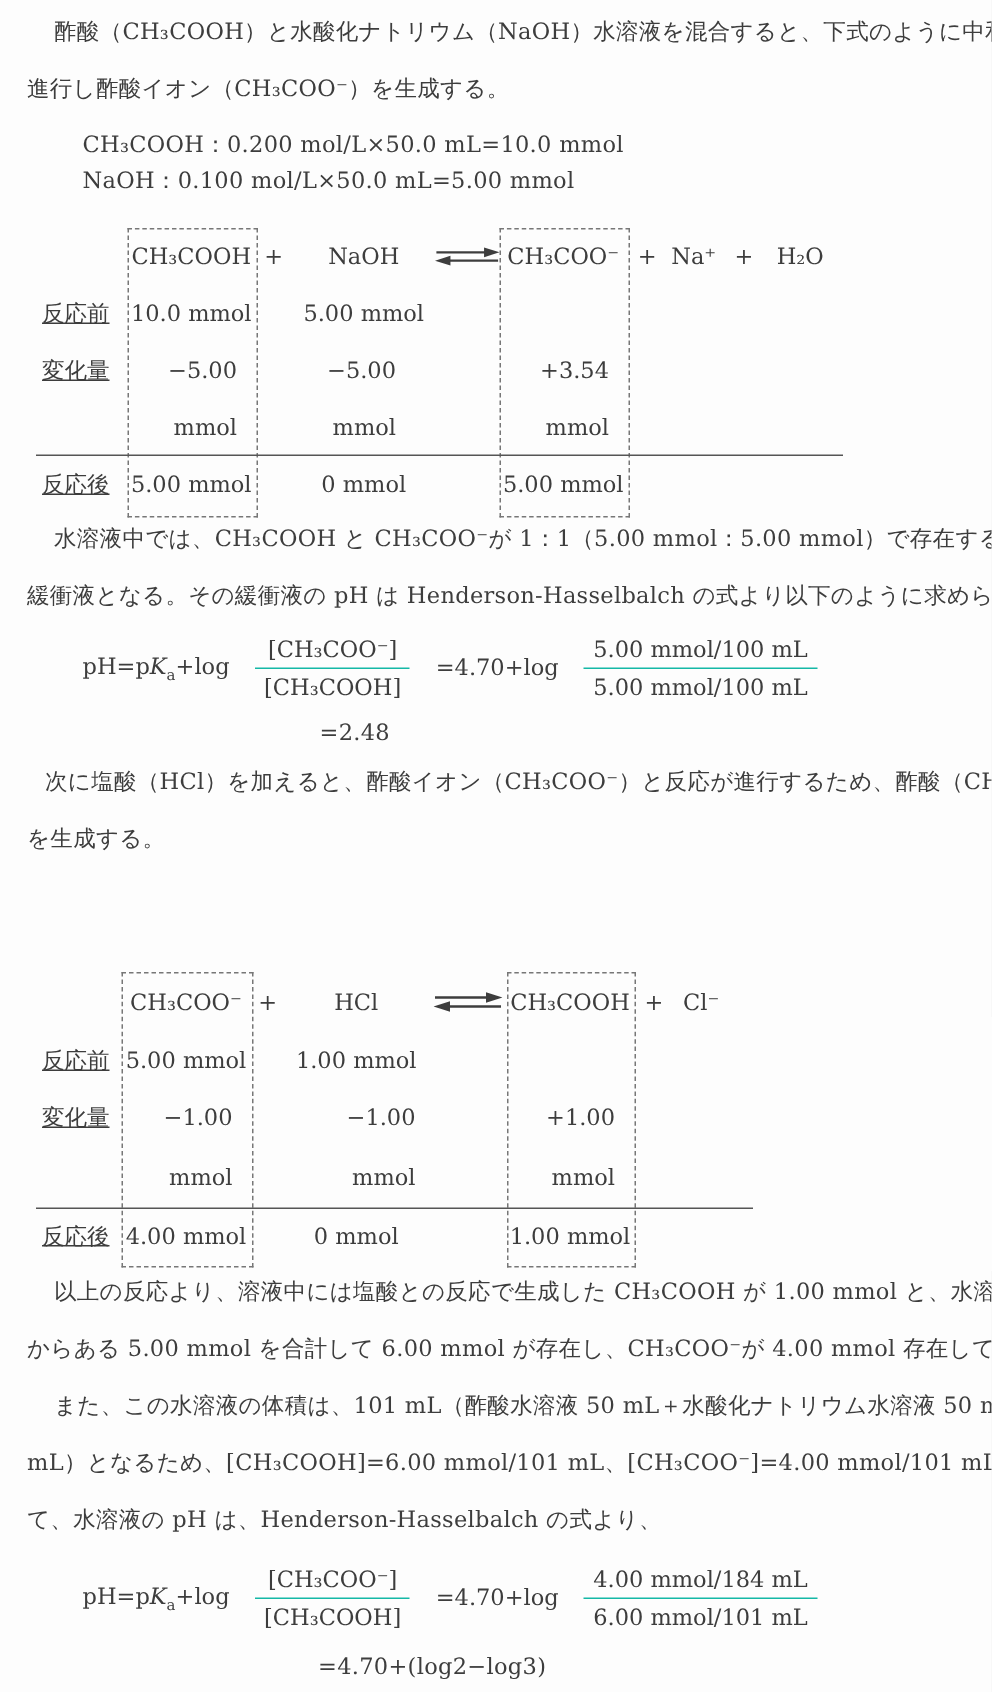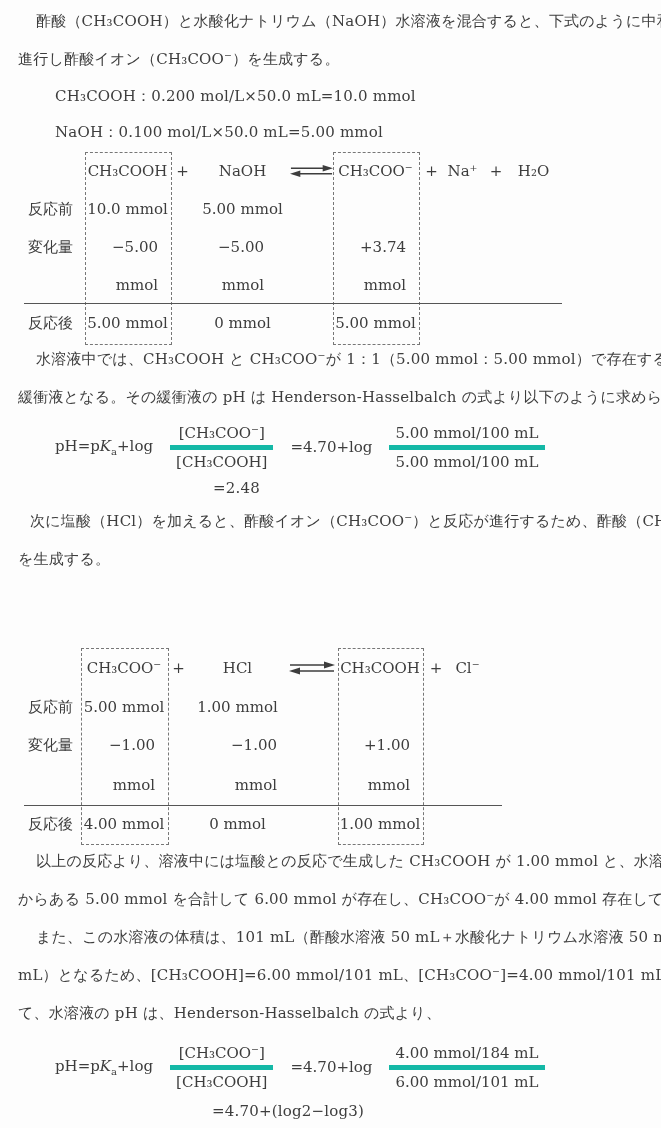--- a/index.html
+++ b/index.html
@@ -22,48 +22,48 @@
   .grid{display:grid;position:relative;z-index:2;}
   .t1 .grid{
     grid-template-columns:67px 85px 25px 95px 43px 85px 27px 35px 32px 43px;
     grid-template-rows:38px 38px 38px 37px 40px;
   }
   .t2 .grid{
     grid-template-columns:63px 86px 23px 95px 53px 84px 28px 35px;
     grid-template-rows:40px 38px 38px 41px 38px;
   }
   .c{display:flex;align-items:center;justify-content:center;white-space:nowrap;}
-  .lab{justify-content:flex-start;padding-left:10px;}
+  .lab{justify-content:flex-start;padding-left:10px;text-decoration:underline;}
   .rt{justify-content:flex-end;padding-right:12px;}
   .dashbox{
     position:absolute;top:0;z-index:1;
     border:1px dashed #777;background:transparent;
   }
   .hline{
     position:absolute;height:1px;background:#555;z-index:1;
   }
   
   .eq{display:flex;align-items:center;white-space:nowrap;gap:12px;}
   .frac{display:inline-flex;flex-direction:column;text-align:center;margin:0 5px;}
-  .frac .num{border-bottom:5px solid #14b8a6;padding:1px 6px 3px;}
+  .frac .num{border-bottom:1px solid #14b8a6;padding:1px 6px 3px;}
   .frac .den{padding:3px 6px 0;text-align:center;}
   .kap{font-style:italic;}
   sub{font-size:10px;}
   .arrow-svg{display:block;}
 </style>
 </head>
 <body>
 
 <div class="page">
 
   <div class="abs tline" style="left:36px;top:12px">酢酸（CH₃COOH）と水酸化ナトリウム（NaOH）水溶液を混合すると、下式のように中和反応が</div>
   <div class="abs tline" style="left:18px;top:50px">進行し酢酸イオン（CH₃COO⁻）を生成する。</div>
 
   <div class="abs tline" style="left:55px;top:87px">CH₃COOH：0.200 mol/L×50.0 mL=10.0 mmol</div>
-  <div class="abs tline" style="left:55px;top:123px">NaOH：0.100 mol/L×50.0 mL=5.00 mmol</div>
+  <div class="abs tline" style="left:55px;top:111px">NaOH：0.100 mol/L×50.0 mL=5.00 mmol</div>
 
   <div class="rtable t1" style="left:18px;top:152px;width:537px;height:191px">
     <div class="dashbox" style="left:67px;width:85px;height:191px"></div>
     <div class="dashbox" style="left:315px;width:85px;height:191px"></div>
     <div class="hline" style="left:6px;top:151px;width:538px"></div>
     <div class="grid">
 
       <div class="c"></div>
       <div class="c">CH₃COOH</div>
       <div class="c">+</div>
@@ -91,21 +91,21 @@
       <div class="c"></div>
       <div class="c"></div>
       <div class="c"></div>
       <div class="c"></div>
 
       <div class="c lab">変化量</div>
       <div class="c rt">−5.00</div>
       <div class="c"></div>
       <div class="c rt" style="padding-right:26px">−5.00</div>
       <div class="c"></div>
-      <div class="c rt">+3.74</div>
+      <div class="c rt">+3.54</div>
       <div class="c"></div>
       <div class="c"></div>
       <div class="c"></div>
       <div class="c"></div>
 
       <div class="c"></div>
       <div class="c rt">mmol</div>
       <div class="c"></div>
       <div class="c rt" style="padding-right:26px">mmol</div>
       <div class="c"></div>

